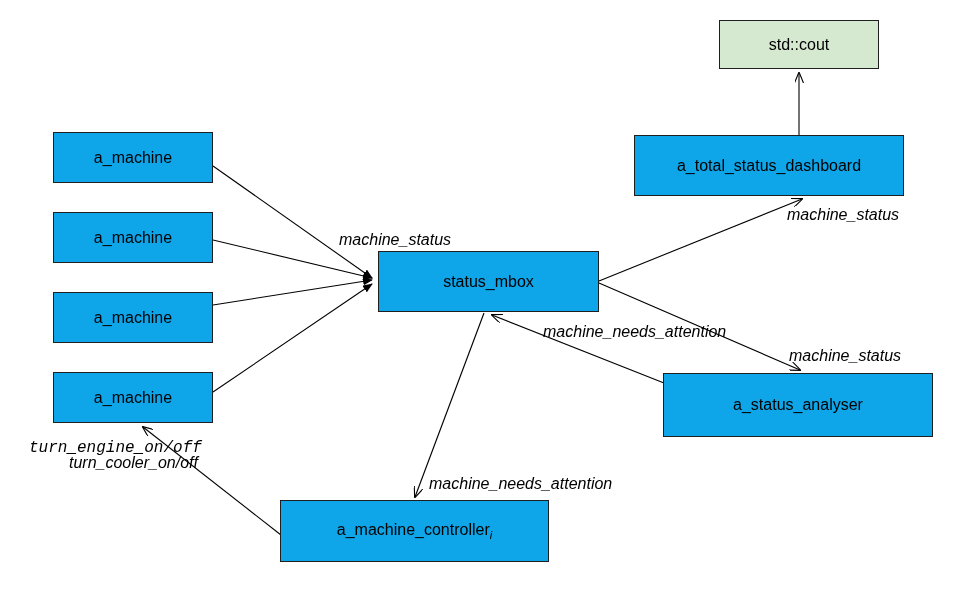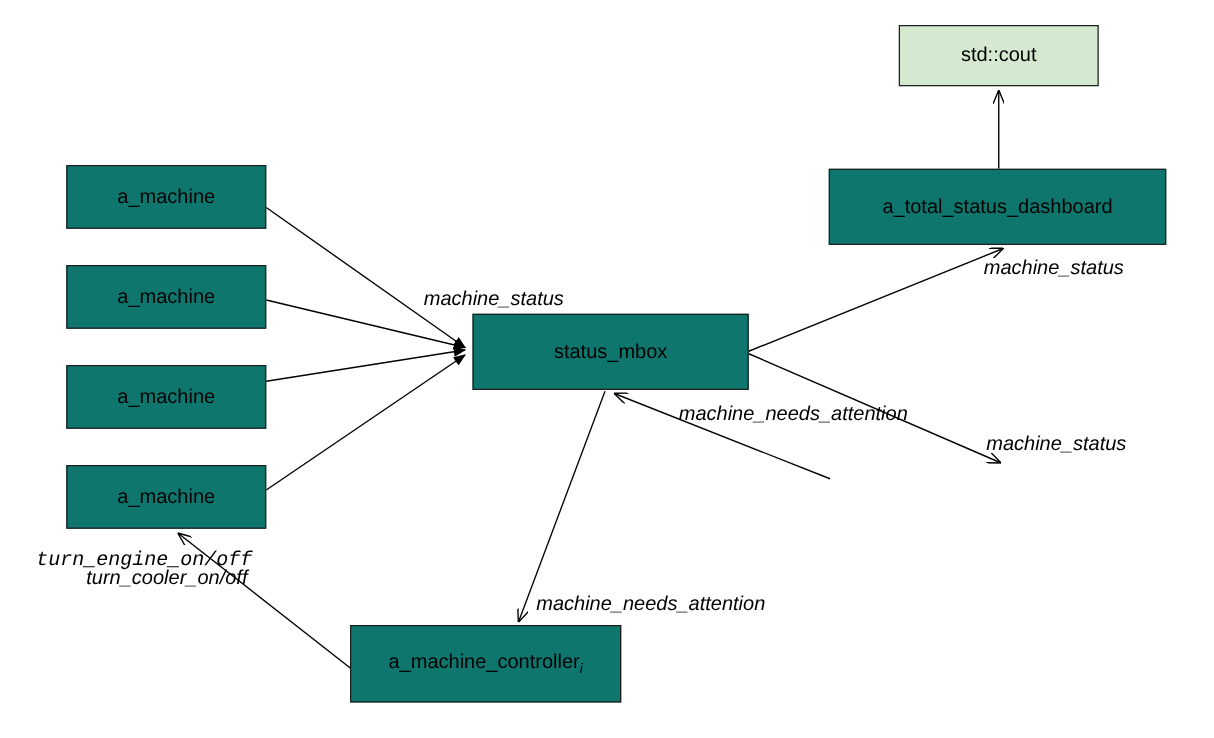--- a/index.html
+++ b/index.html
@@ -29,21 +29,21 @@
     border: 1px solid #1f1f1f;
     display: flex;
     align-items: center;
     justify-content: center;
     text-align: center;
     color: #000000;
     font-size: 16px;
     line-height: 1.1;
     z-index: 2;
   }
-  .node.blue { background: #0f766e; justify-content: center; }
+  .node.blue { background: #0ea5e9; justify-content: center; }
   .node.green { background: #d5e8d0; }
   .node .label { pointer-events: none; }
   .node .sub {
     font-size: 11px;
     font-style: italic;
     vertical-align: sub;
     line-height: 1;
   }
   .edge-label {
     position: absolute;
@@ -108,26 +108,29 @@
   </div>
 
   <div class="node blue" style="left:378px; top:251px; width:221px; height:61px;">
     <span class="label">status_mbox</span>
   </div>
 
   <div class="node green" style="left:719px; top:20px; width:160px; height:49px;">
     <span class="label">std::cout</span>
   </div>
 
-  <div class="node blue" style="left:663px; top:135px; width:270px; height:61px;">
+  <div class="node blue" style="left:634px; top:135px; width:270px; height:61px;">
     <span class="label">a_total_status_dashboard</span>
   </div>
 
+  <div class="node blue" style="left:663px; top:373px; width:270px; height:64px;">
+    <span class="label">a_status_analyser</span>
+  </div>
 
-  <div class="node blue" style="left:280px; top:500px; width:217px; height:62px;">
+  <div class="node blue" style="left:280px; top:500px; width:269px; height:62px;">
     <span><span class="label">a_machine_controller</span><span class="sub">i</span></span>
   </div>
 
   <div class="edge-label" style="left:339px; top:231px;">machine_status</div>
 
   <div class="edge-label" style="left:787px; top:206px;">machine_status</div>
 
   <div class="edge-label" style="left:789px; top:347px;">machine_status</div>
 
   <div class="edge-label" style="left:543px; top:323px;">machine_needs_attention</div>

